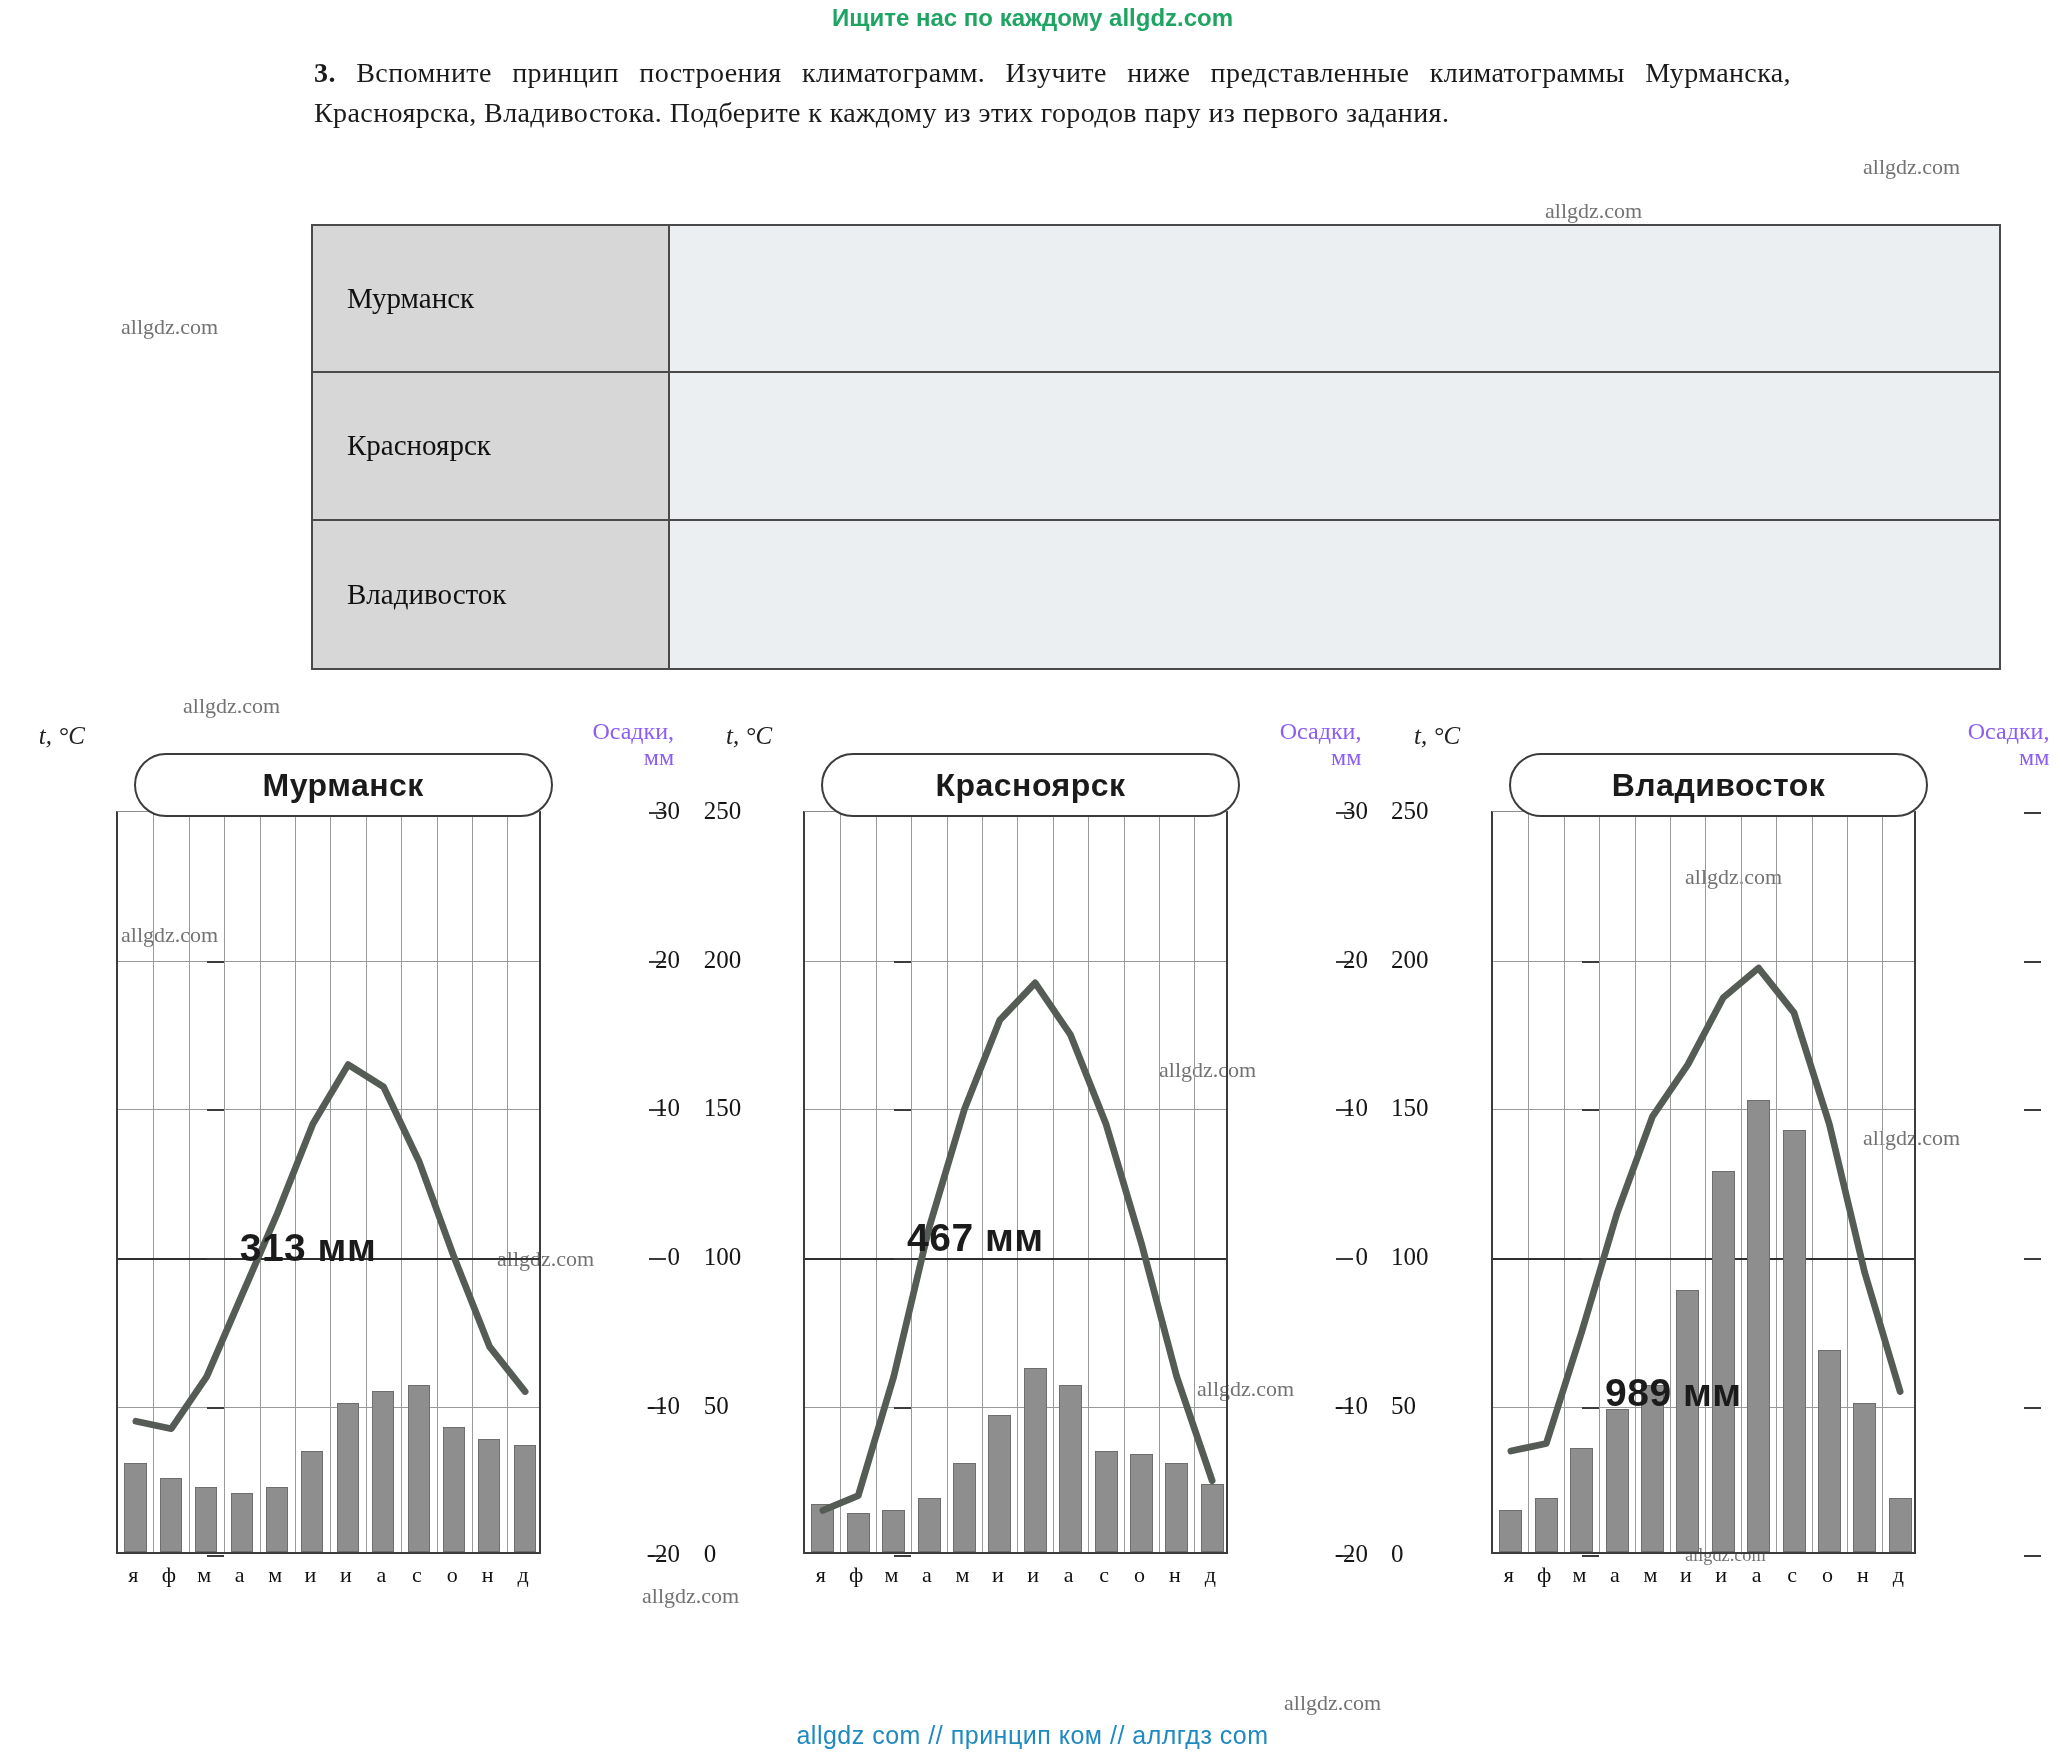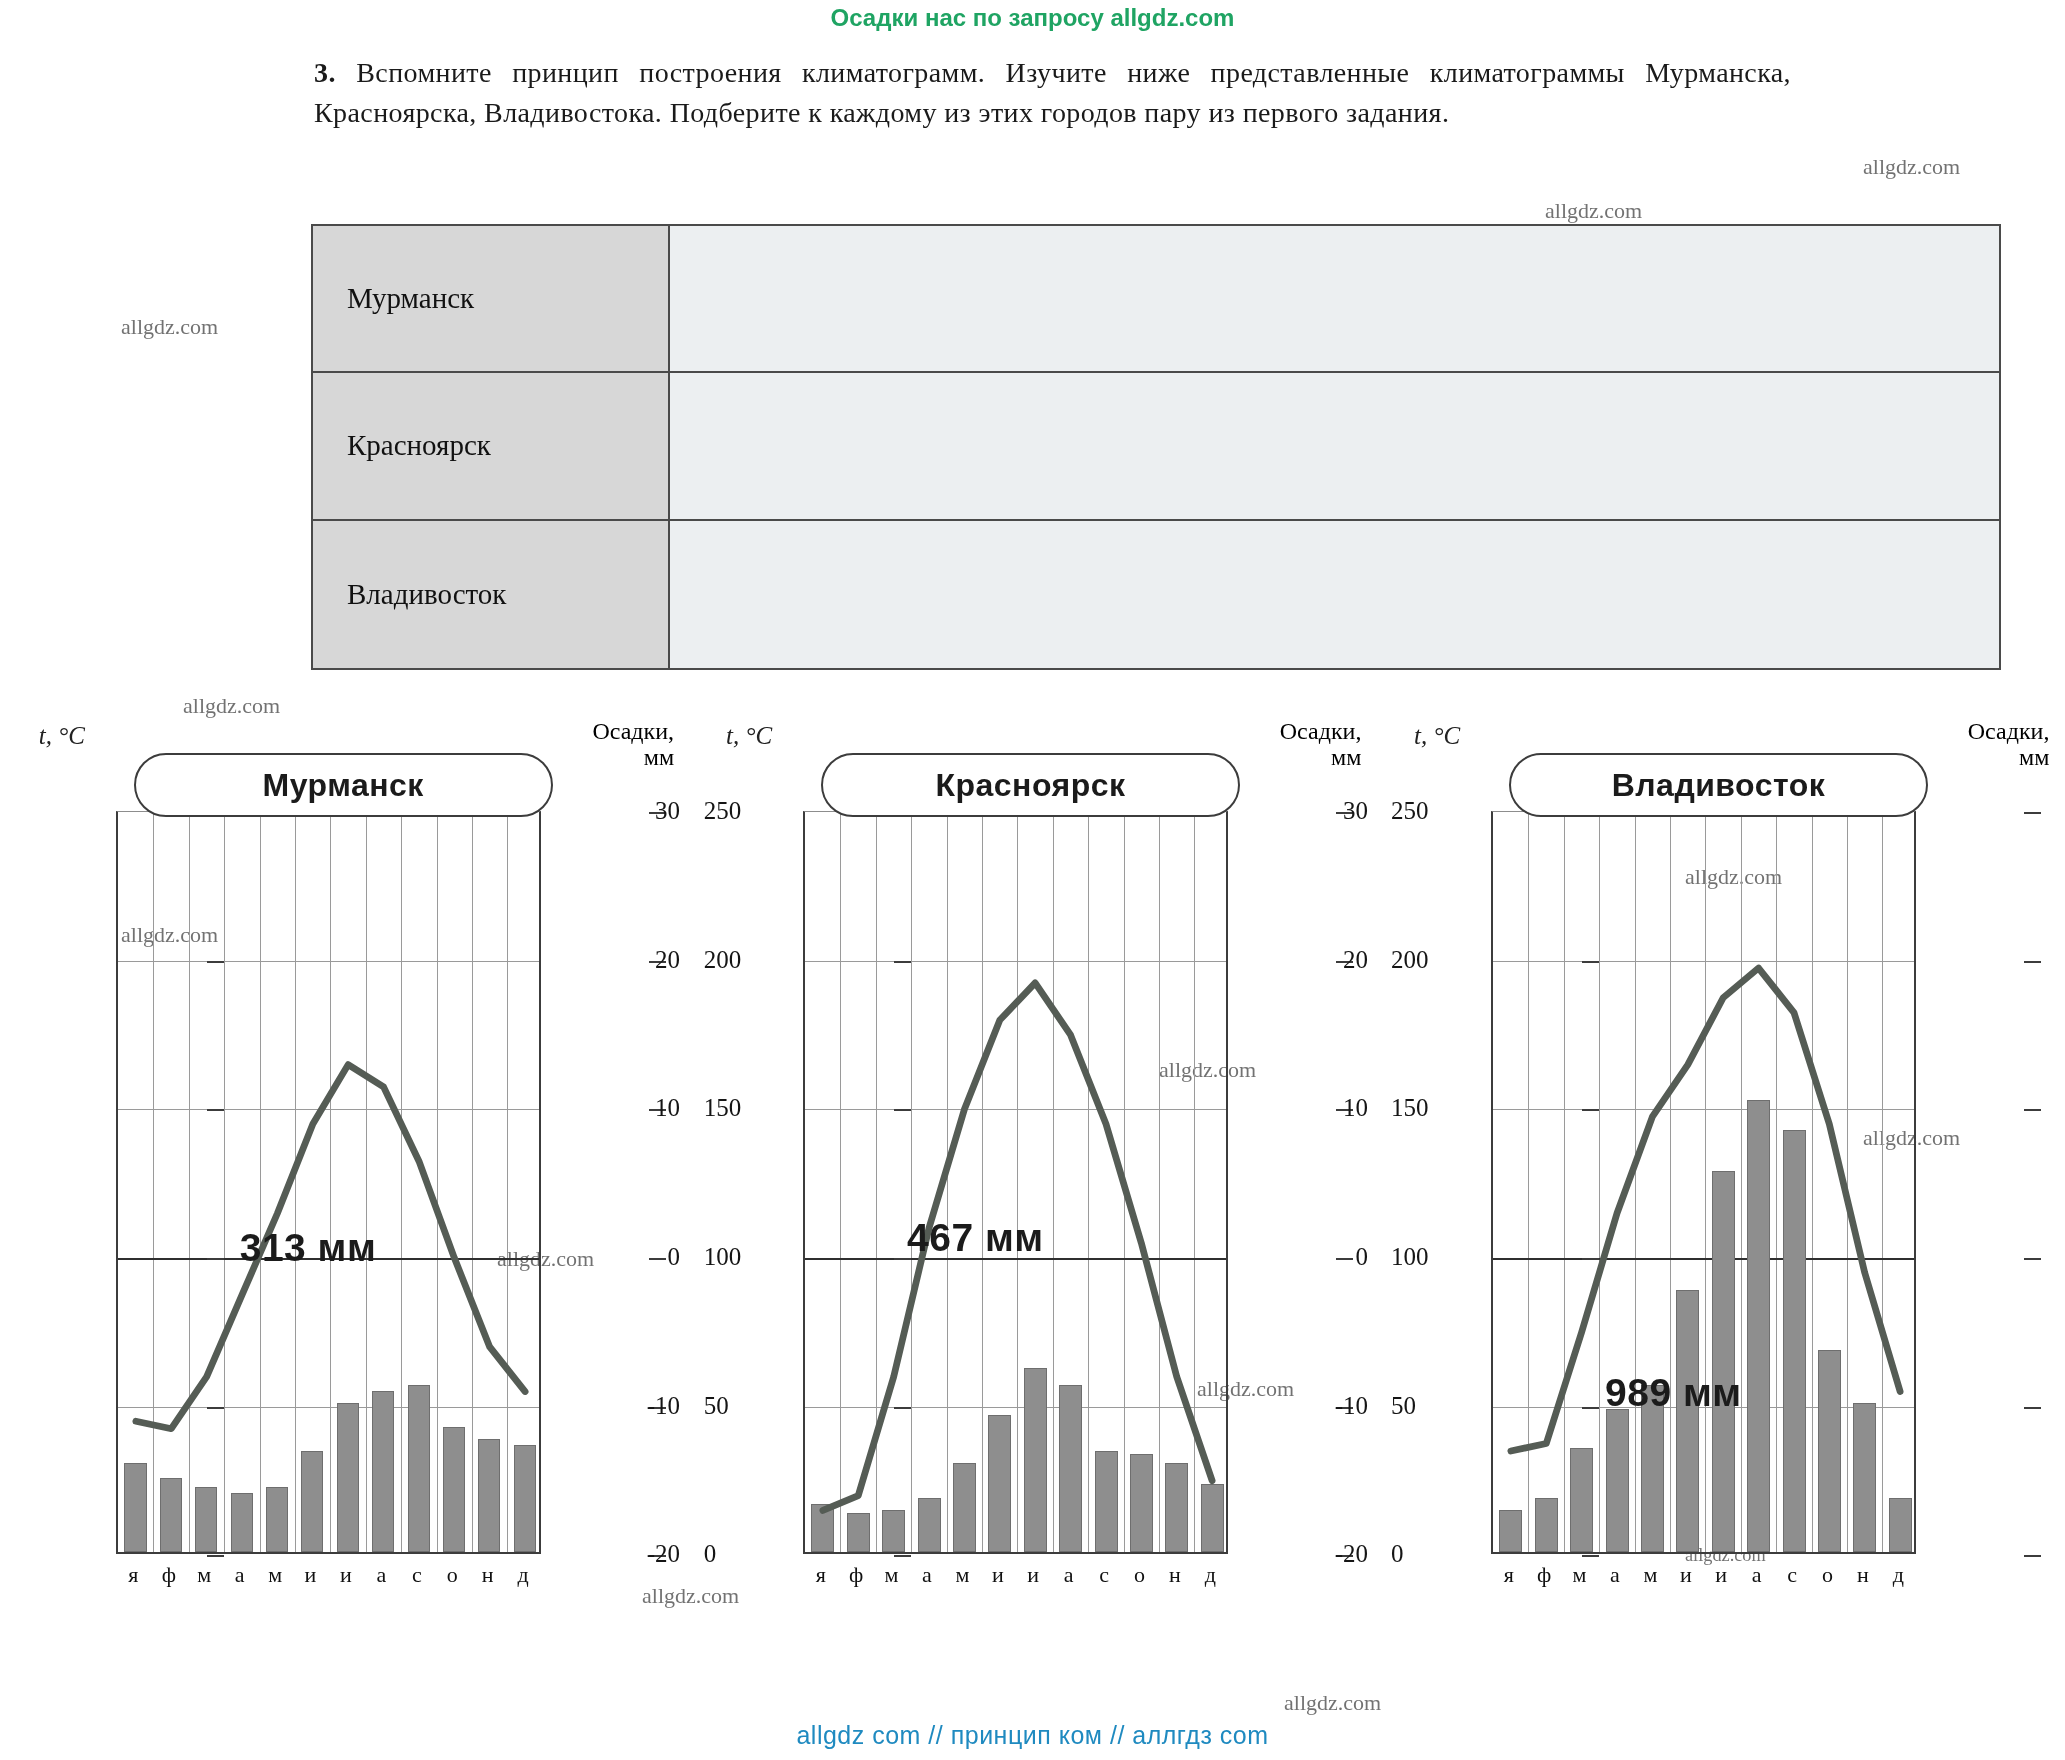--- a/index.html
+++ b/index.html
@@ -91,21 +91,21 @@
   .chart.c0{left:9.7px;}
   .chart.c1{left:697px;}
   .chart.c2{left:1385px;}
   .ax-left-label{
     position:absolute;left:29px;top:7.7px;
     font-size:25px;font-style:italic;
     color:#222;
   }
   .ax-right-label{
     position:absolute;right:11.6px;top:3.9px;
-    font-size:24px;color:#000000;
+    font-size:24px;color:#8b5cf6;
     text-align:right;line-height:1.1;
     font-family:"Liberation Serif", serif;
   }
   .city-badge{
     position:absolute;
     left:124px;top:39px;
     width:415px;height:60px;
     border:2.9px solid #3c3c3c;
     border-radius:33px;
     background:#ffffff;
@@ -186,21 +186,21 @@
     font-size:39px;
     color:#1b1b1b;
     letter-spacing:0.5px;
     z-index:6;
   }
   svg.tline{position:absolute;left:0;top:0;overflow:visible;}
 </style>
 </head>
 <body>
 
-<div class="watermark-top">Осадки нас по запросу allgdz.com</div>
+<div class="watermark-top">Ищите нас по каждому allgdz.com</div>
 
 <div class="task-text">
   <span class="num">3.</span>
   <span>Вспомните принцип построения климатограмм. Изучите ниже представленные климатограммы Мурманска, Красноярска, Владивостока. Подберите к каждому из этих городов пару из первого задания.</span>
 </div>
 
 <div class="wm" style="left:1863px;top:154px;">allgdz.com</div>
 <div class="wm" style="left:1545px;top:198px;">allgdz.com</div>
 <div class="wm" style="left:700px;top:249px;">allgdz.com</div>
 <div class="wm" style="left:121px;top:314px;">allgdz.com</div>

